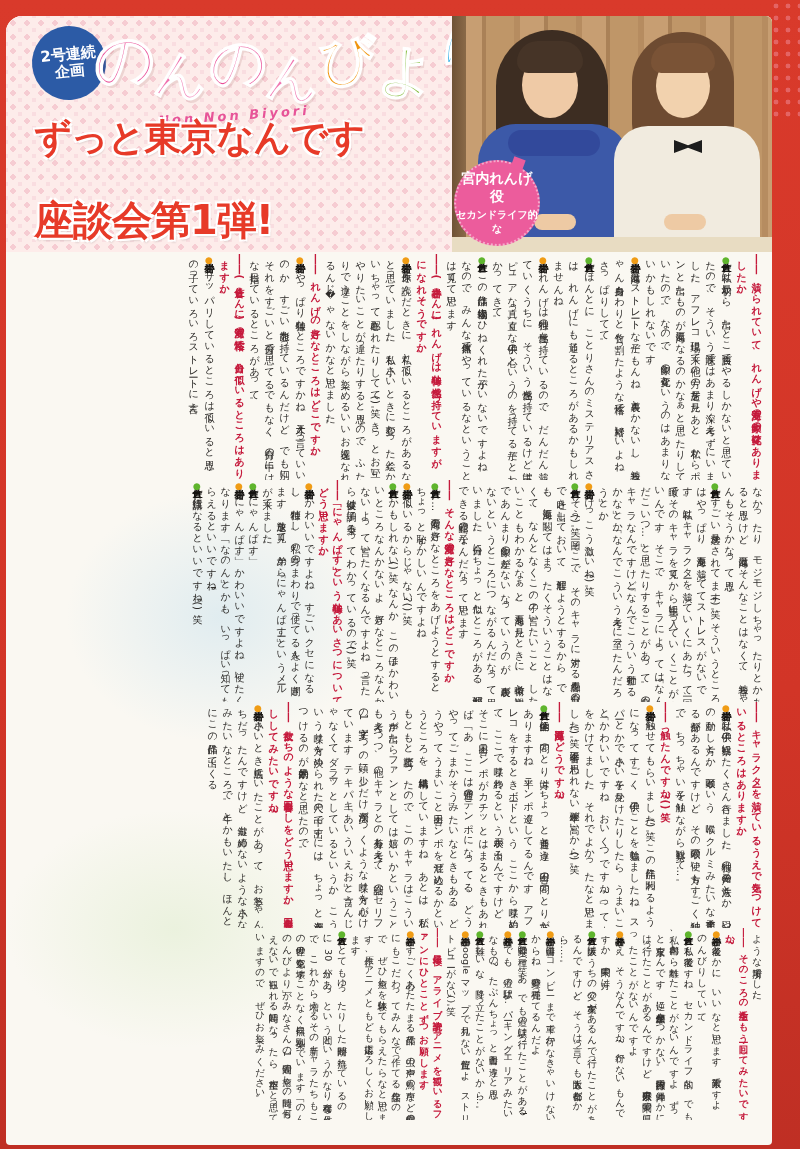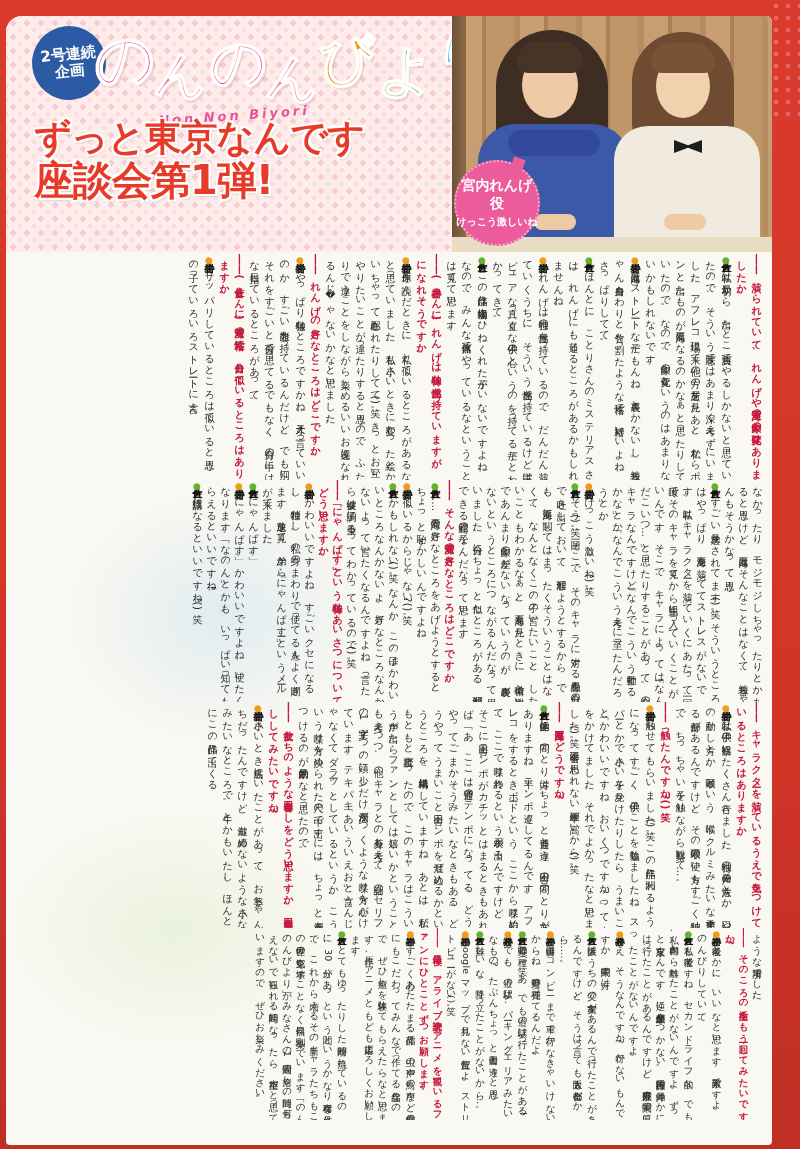--- a/index.html
+++ b/index.html
@@ -29,21 +29,21 @@
   .tch2{font-size:57px;transform:translateY(2px) rotate(-5deg)}
   .tch3{font-size:52px;transform:translateY(15px) rotate(6deg)}
   .tch4{font-size:56px;transform:translateY(-2px) rotate(-7deg)}
   .tch5{font-size:56px;transform:translateY(10px) rotate(4deg)}
   .tch6{font-size:53px;transform:translateY(-8px) rotate(9deg)}
   .subtitle{position:absolute;left:152px;top:92px;color:#e75498;font-weight:bold;
             font-size:13px;letter-spacing:3px;transform:rotate(-4deg);font-style:italic;}
   .heading{position:absolute;left:28px;top:102px;color:#e73a28;font-weight:900;letter-spacing:-1px;
            text-shadow:2px 2px 0 #fff,-2px -2px 0 #fff,2px -2px 0 #fff,-2px 2px 0 #fff,2px 3px 2px rgba(0,0,0,.12);}
   .heading .hl1{font-size:37px;line-height:40px;}
-  .heading .hl2{font-size:40px;line-height:44px;}
+  .heading .hl2{font-size:40px;line-height:44px;margin-top:40px;}
   .intro{position:absolute;left:30px;top:190px;width:420px;font-size:12.8px;font-weight:bold;
          color:#38322e;line-height:15.8px;}
   
   .photo{position:absolute;right:0;top:0;width:320px;height:236px;overflow:hidden;
          background:repeating-linear-gradient(90deg,#b68c60 0 6px,#c79e72 6px 30px,#aa8157 30px 34px,#bf9668 34px 62px);}
   .jamb{position:absolute;left:0;top:0;width:14px;height:100%;
         background:linear-gradient(90deg,#6f5236,#8a6a48);}
   .person{position:absolute;top:14px;width:130px;height:220px;}
   .p1{left:38px}.p2{left:168px}
   .hair{position:absolute;}
@@ -123,21 +123,21 @@
           <div class="face face2"></div>
           <div class="bangs bangs2"></div>
           <div class="torso torso2">
             <div class="bow"></div>
           </div>
           <div class="hand"></div>
         </div>
         <div class="table-strip"></div>
         <div class="cast-badge left">
           <div class="badge-role">宮内れんげ役</div>
-          <div class="badge-name">けっこう激しいね</div>
+          <div class="badge-name">セカンドライフ的な</div>
         </div>
       </div>
     </div>
 
     <div class="body-area">
         <div class="band band1">
           <p class="seg q">――演じられていて、れんげや夏海の印象の変化はありましたか。</p>
           <p class="seg a"><span class="spk">佐倉</span><span class="dot" style="color: rgb(95, 181, 45);">●</span>私は最初から、出たとこ勝負でやるしかないと思っていたので、そういう意味ではあまり深く考えずにいました。アフレコ現場に来て他の方の芝居を見たあと、私からポーンと出たものが夏海になるのかなぁと思ったりしていたので。なので、印象の変化というのはあまりないかもしれないです。</p>
           <p class="seg a"><span class="spk">小岩井</span><span class="dot" style="color: rgb(240, 156, 21);">●</span>夏海はストレートな子だもんね。裏表とかないし。綾音ちゃん自身もわりと竹を割ったような性格で、格好いいよね。さっぱりしてて。</p>
           <p class="seg a"><span class="spk">佐倉</span><span class="dot" style="color: rgb(95, 181, 45);">●</span>ほんとに。ことりさんのミステリアスさは、れんげにも通じるところがあるかもしれませんね。</p>

